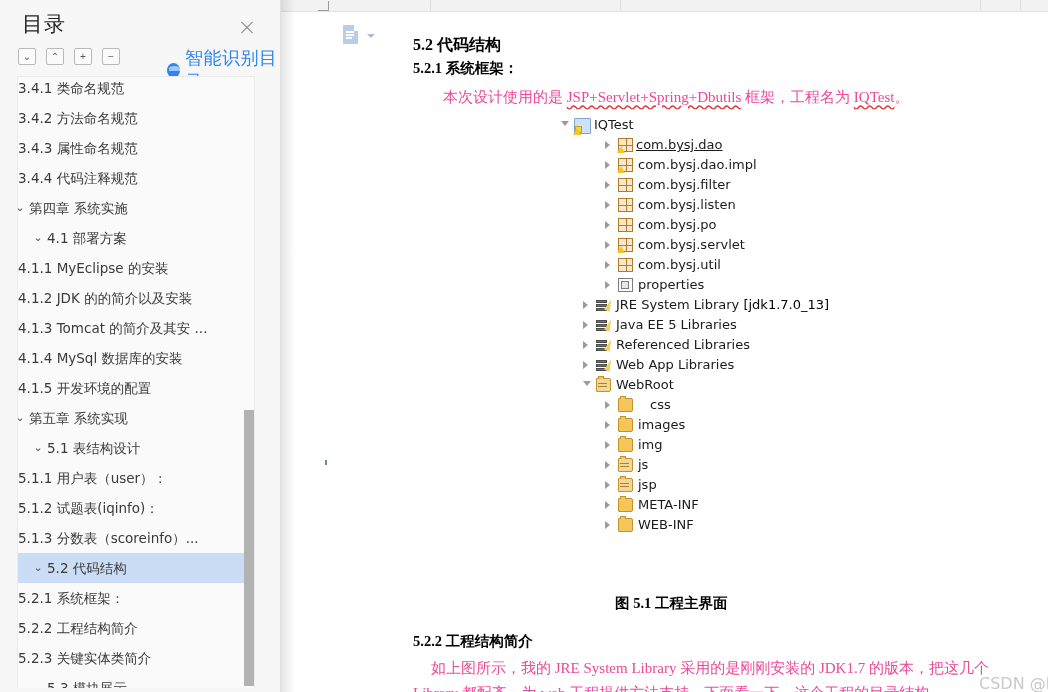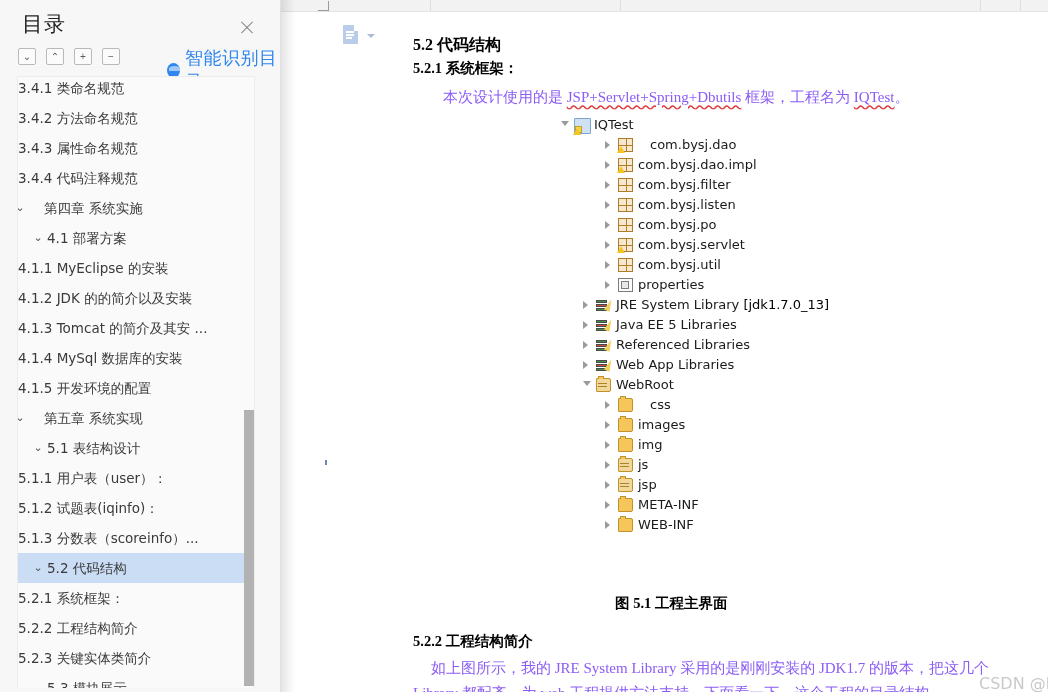--- a/index.html
+++ b/index.html
@@ -202,21 +202,21 @@
     height: 30px;
     line-height: 30px;
     text-align: center;
     font-size: 11px;
     color: #555;
   }
   .toc-item .txt { display: inline-block; }
   .toc-item.sel {
     background: #cbddf5;
   }
-  .lvl-1 .txt { margin-left: 26px; }
+  .lvl-1 .txt { margin-left: 11px; }
   .lvl-1 .chev { left: -6px; }
   .lvl-2 .txt { margin-left: 29px; }
   .lvl-2 .chev { left: 12px; }
   .lvl-3 .txt { }
 
   .sb-scrollbar {
     position: absolute;
     left: 244px;
     top: 78px;
     width: 10px;
@@ -292,21 +292,21 @@
   .h3 {
     position: absolute;
     font-weight: bold;
     font-size: 14.5px;
     color: #000;
     white-space: nowrap;
   }
   .para {
     position: absolute;
     font-size: 15px;
-    color: #8b5cf6;
+    color: #ec4899;
     white-space: nowrap;
   }
   .en { font-family: "Liberation Serif", serif; }
   .sp { text-decoration: underline; text-decoration-style: wavy; text-decoration-color: #e03a3a; text-underline-offset: 2px;}
 
   .h-52   { left: 118px; top: 23px; }
   .h-521  { left: 118px; top: 47px; }
   .p-intro{ left: 148px; top: 76px; }
 
   
@@ -588,21 +588,21 @@
           <span class="ico ic-proj" style="left: 14px;">
             <span class="warn"></span>
           </span>
           <span class="lbl" style="left: 34px;">IQTest</span>
         </div>
         <div class="trow">
           <span class="arr arr-c" style="left: 45px;"></span>
           <span class="ico ic-pkg" style="left: 58px;">
             <span class="warn"></span>
           </span>
-          <span class="lbl" style="left: 90px;">com.bysj.dao</span>
+          <span class="lbl" style="left: 76px; text-decoration: underline;">com.bysj.dao</span>
         </div>
         <div class="trow">
           <span class="arr arr-c" style="left: 45px;"></span>
           <span class="ico ic-pkg" style="left: 58px;">
             <span class="warn"></span>
           </span>
           <span class="lbl" style="left: 78px;">com.bysj.dao.impl</span>
         </div>
         <div class="trow">
           <span class="arr arr-c" style="left: 45px;"></span>

